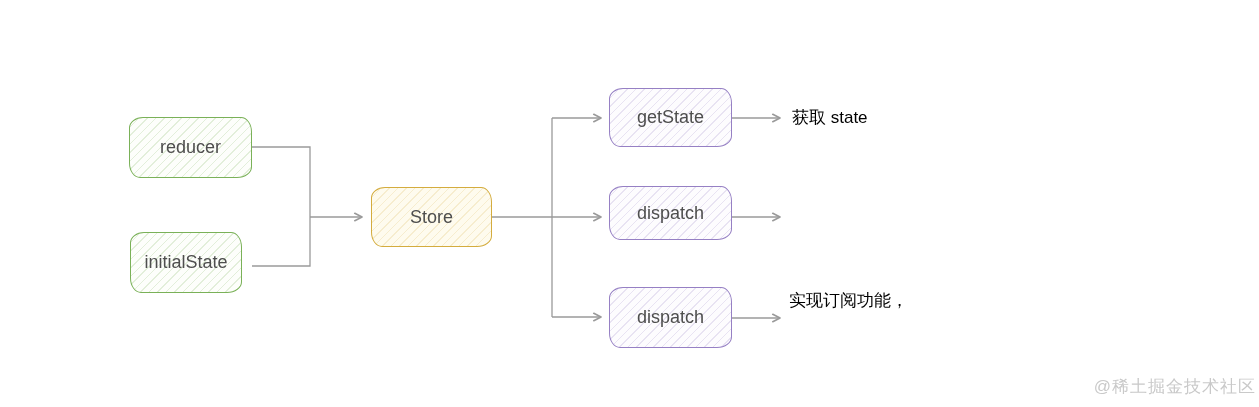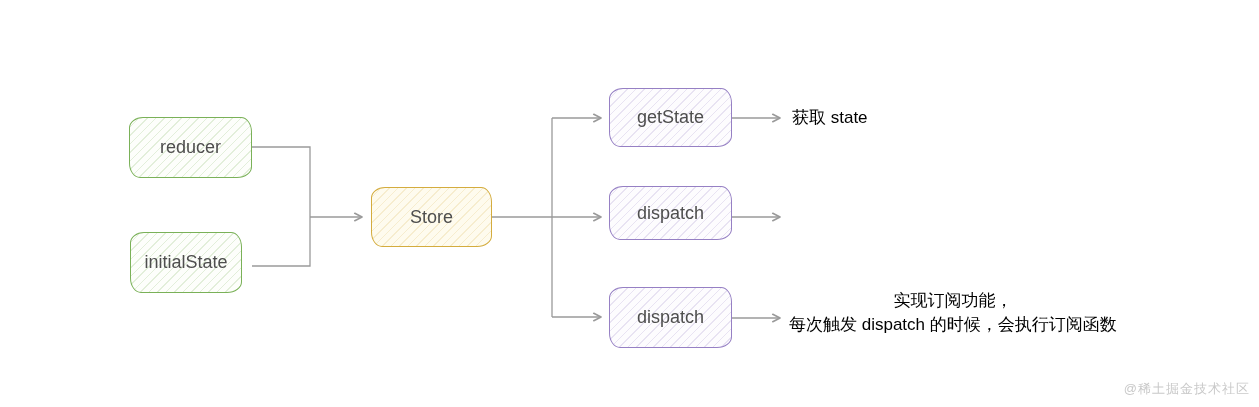--- a/index.html
+++ b/index.html
@@ -60,23 +60,23 @@
   .annotation {
     position: absolute;
     font-size: 17px;
     line-height: 24px;
     color: #000000;
     white-space: nowrap;
   }
   .annotation span { display: block; }
   .watermark {
     position: absolute;
-    right: 9px;
+    right: 3px;
     bottom: 9px;
-    font-size: 13px;
+    font-size: 17px;
     letter-spacing: 1px;
     color: #c9c9c9;
   }
 </style>
 </head>
 <body>
 
 <div class="canvas">
 
   <svg class="connectors" viewBox="0 0 1259 407" xmlns="http://www.w3.org/2000/svg">
@@ -122,18 +122,17 @@
     <span>dispatch</span>
   </div>
 
   <div class="annotation" style="left:792px; top:106px;">
     <span>获取 state</span>
   </div>
 
 
   <div class="annotation" style="left:789px; top:289px;text-align:center;">
     <span>实现订阅功能，</span>
-    <span>每次触发 dispatch 的时候，会执行订阅函数</span>
   </div>
 
   <div class="watermark">@稀土掘金技术社区</div>
 
 </div>
 
 </body></html>

